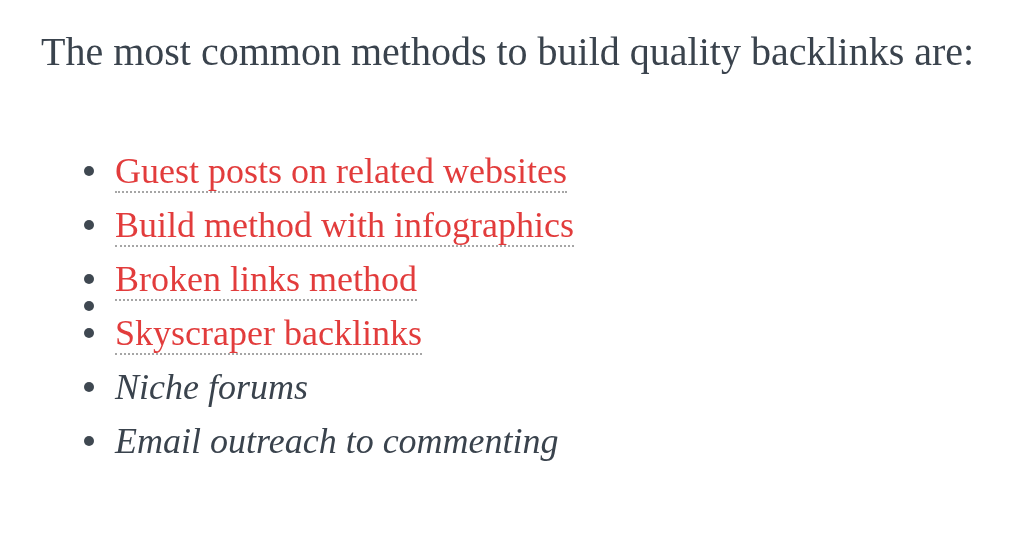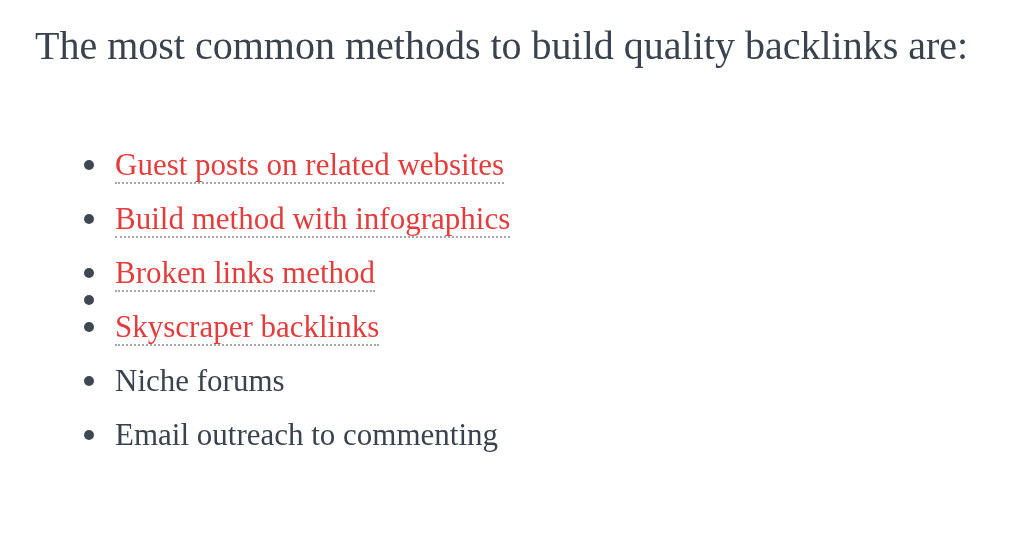--- a/index.html
+++ b/index.html
@@ -13,31 +13,31 @@
     overflow: hidden;
     font-family: "Liberation Serif", serif;
     color: #3a434d;
   }
   .page {
     position: relative;
     width: 100%;
     height: 100%;
   }
   .intro {
-    margin: 2px;
+    margin: 8px;
     padding: 21px 20px 0 33px;
     font-size: 40px;
     line-height: 46px;
     color: #3a434d;
   }
   ul.methods {
     list-style: none;
     margin: 69px 8px 0 0;
     padding: 0 4px 0 115px;
-    font-size: 31px;
+    font-size: 36px;
   }
   ul.methods li {
     position: relative;
     line-height: 54px;
     white-space: nowrap;
   }
   ul.methods li .bullet {
     position: absolute;
     left: -31px;
     top: 50%;
@@ -49,20 +49,21 @@
   }
   ul.methods a.method-link {
     color: #e23c3c;
     text-decoration: none;
     border-bottom: 2px dotted #a6a6a6;
     padding-bottom: 0px;
     cursor: pointer;
   }
   ul.methods .method-text {
     color: #3a434d;
+    font-style: italic;
   }
 </style>
 </head>
 <body>
 
 <div class="page">
   <p class="intro">The most common methods to build quality backlinks are:</p>
 
   <ul class="methods">
       <li><span class="bullet"></span><a href="#" class="method-link">Guest posts on related websites</a></li>

